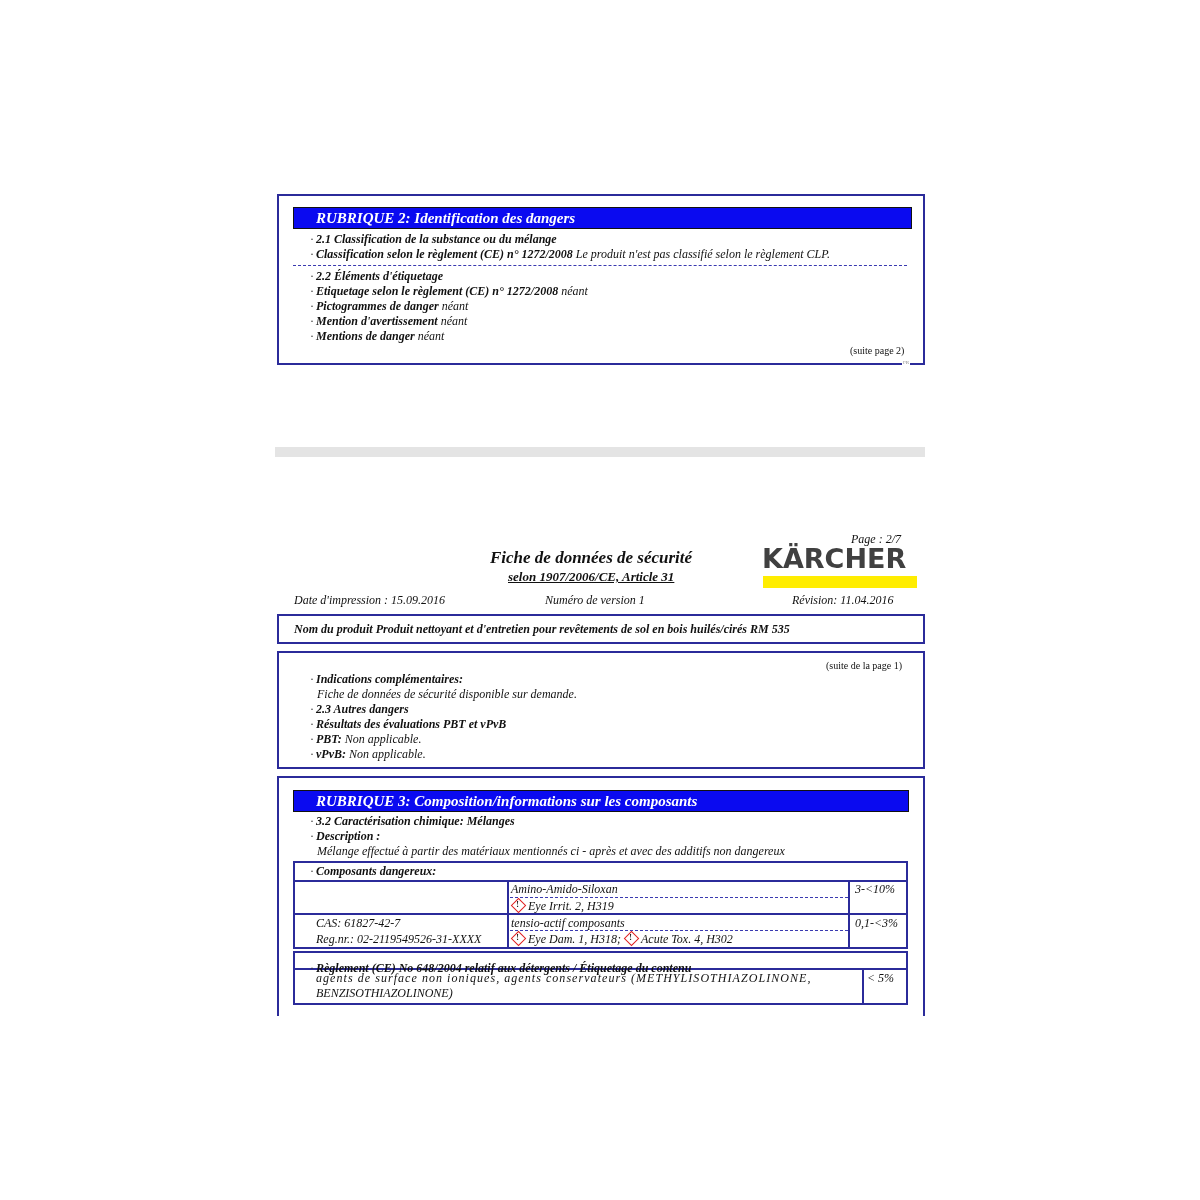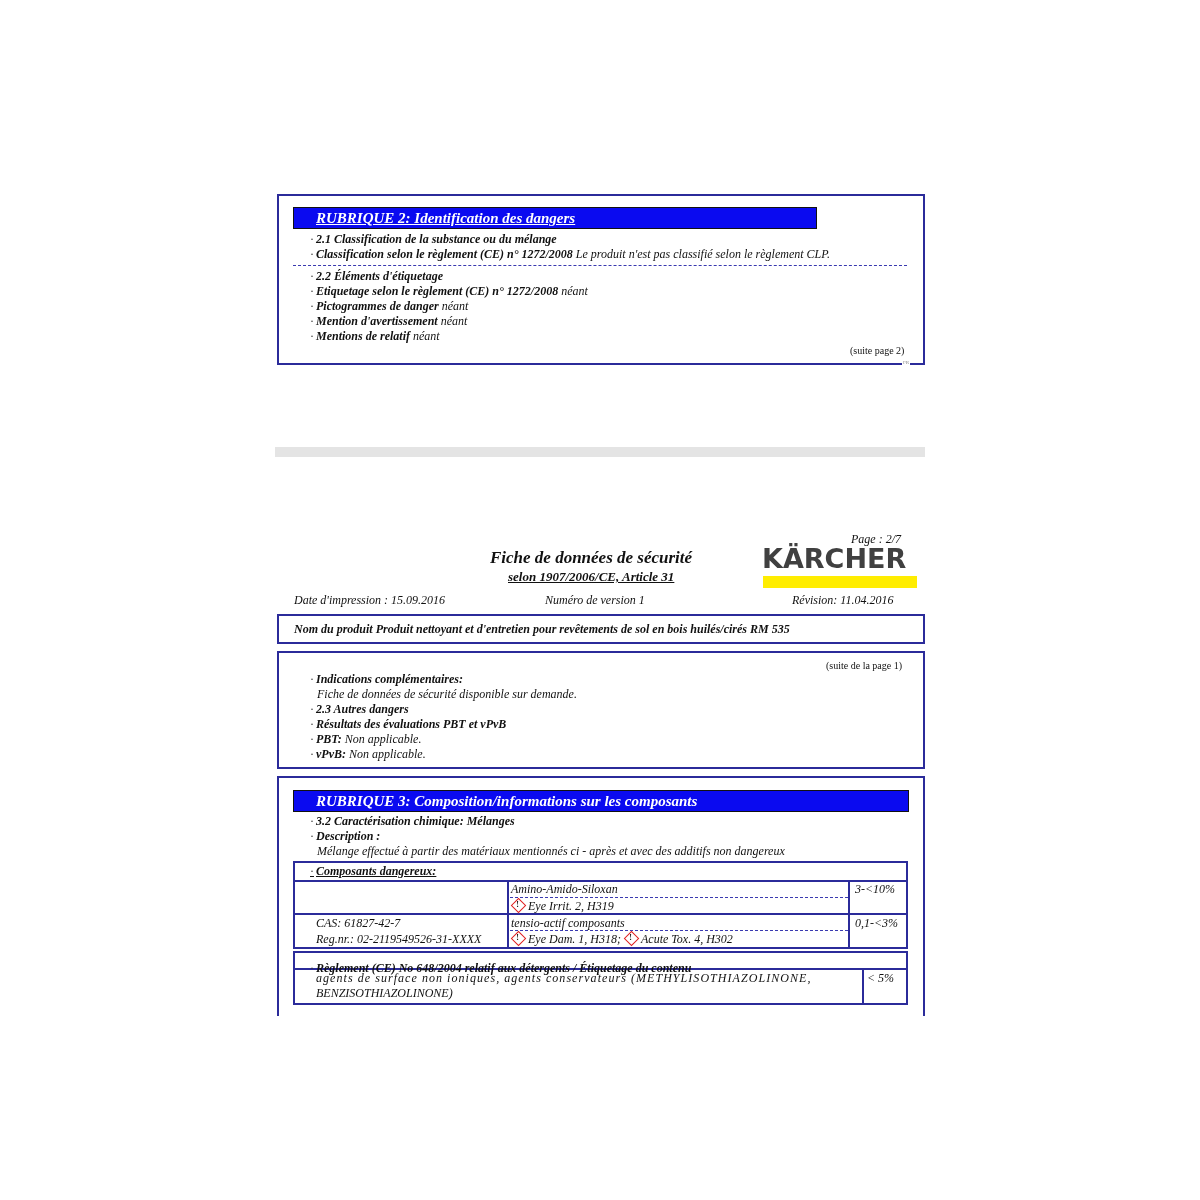--- a/index.html
+++ b/index.html
@@ -32,30 +32,30 @@
   .cell-text { position: absolute; font-size: 12px; font-style: italic; white-space: nowrap; line-height: 15px; }
   .haz { display: inline-block; width: 11px; height: 11px; border: 1.5px solid #e02020; transform: rotate(45deg);
          margin: 0 4px 0 2px; vertical-align: -1px; position: relative; background: #fff; }
   .haz::after { content: "!"; position: absolute; left: 2px; top: -3px; transform: rotate(-45deg);
          font-size: 8px; font-weight: bold; font-style: normal; color: #111; }
 </style>
 </head>
 <body>
 
 <div class="box" style="left:277px; top:194px; width:648px; height:171px;"></div>
-<div class="band" style="left:293px; top:207px; width:524px; height:22px;text-decoration:underline;">RUBRIQUE 2: Identification des dangers</div>
+<div class="band" style="left:293px; top:207px; width:619px; height:22px;">RUBRIQUE 2: Identification des dangers</div>
 
 <div class="line" style="left:310px; top:232px;"><span class="dot">·</span><b>2.1 Classification de la substance ou du mélange</b></div>
 <div class="line" style="left:310px; top:247px;"><span class="dot">·</span><b>Classification selon le règlement (CE) n° 1272/2008</b> <span class="reg">Le produit n'est pas classifié selon le règlement CLP.</span></div>
 <div class="dash" style="left:293px; top:265px; width:614px;"></div>
 <div class="line" style="left:310px; top:269px;"><span class="dot">·</span><b>2.2 Éléments d'étiquetage</b></div>
 <div class="line" style="left:310px; top:284px;"><span class="dot">·</span><b>Etiquetage selon le règlement (CE) n° 1272/2008</b> <span class="reg">néant</span></div>
 <div class="line" style="left:310px; top:299px;"><span class="dot">·</span><b>Pictogrammes de danger</b> <span class="reg">néant</span></div>
 <div class="line" style="left:310px; top:314px;"><span class="dot">·</span><b>Mention d'avertissement</b> <span class="reg">néant</span></div>
-<div class="line" style="left:310px; top:329px;"><span class="dot">·</span><b>Mentions de relatif</b> <span class="reg">néant</span></div>
+<div class="line" style="left:310px; top:329px;"><span class="dot">·</span><b>Mentions de danger</b> <span class="reg">néant</span></div>
 
 <div class="small" style="left:850px; top:345px;">(suite page 2)</div>
 <div class="small" style="left:902px; top:360px; font-size:5px; color:#888; background:#fff; padding:0 1px;">FR</div>
 
 <div class="sep"></div>
 
 <div class="hdr-meta" style="left:851px; top:532px;">Page : 2/7</div>
 <div class="hdr-title" style="left:490px; top:548px;">Fiche de données de sécurité</div>
 <div class="hdr-sub" style="left:508px; top:569px;">selon 1907/2006/CE, Article 31</div>
 <div class="logo">KÄRCHER</div>
@@ -91,21 +91,21 @@
   <div class="tbl-line" style="left:293px; top:880px; width:615px; height:2px;"></div>
   <div class="tbl-line" style="left:293px; top:913px; width:615px; height:2px;"></div>
   <div class="tbl-line" style="left:293px; top:947px; width:615px; height:2px;"></div>
 
   <div class="tbl-line" style="left:507px; top:880px; width:2px; height:68px;"></div>
   <div class="tbl-line" style="left:848px; top:880px; width:2px; height:68px;"></div>
 
   <div class="dash" style="left:510px; top:897px; width:338px;"></div>
   <div class="dash" style="left:510px; top:930px; width:338px;"></div>
 
-  <div class="cell-text" style="left:310px; top:864px;text-decoration:underline;"><span class="dot">·</span><b>Composants dangereux:</b></div>
+  <div class="cell-text" style="left:310px; top:864px;"><span class="dot">·</span><b>Composants dangereux:</b></div>
 
   <div class="cell-text" style="left:511px; top:882px;">Amino-Amido-Siloxan</div>
   <div class="cell-text" style="left:511px; top:899px;"><span class="haz"></span><span>Eye Irrit. 2, H319</span></div>
   <div class="cell-text" style="left:855px; top:882px;">3-&lt;10%</div>
 
   <div class="cell-text" style="left:316px; top:916px;">CAS: 61827-42-7</div>
   <div class="cell-text" style="left:316px; top:932px;">Reg.nr.: 02-2119549526-31-XXXX</div>
   <div class="cell-text" style="left:511px; top:916px;">tensio-actif composants</div>
   <div class="cell-text" style="left:511px; top:932px;"><span class="haz"></span><span>Eye Dam. 1, H318;</span> <span class="haz"></span><span>Acute Tox. 4, H302</span></div>
   <div class="cell-text" style="left:855px; top:916px;">0,1-&lt;3%</div>

